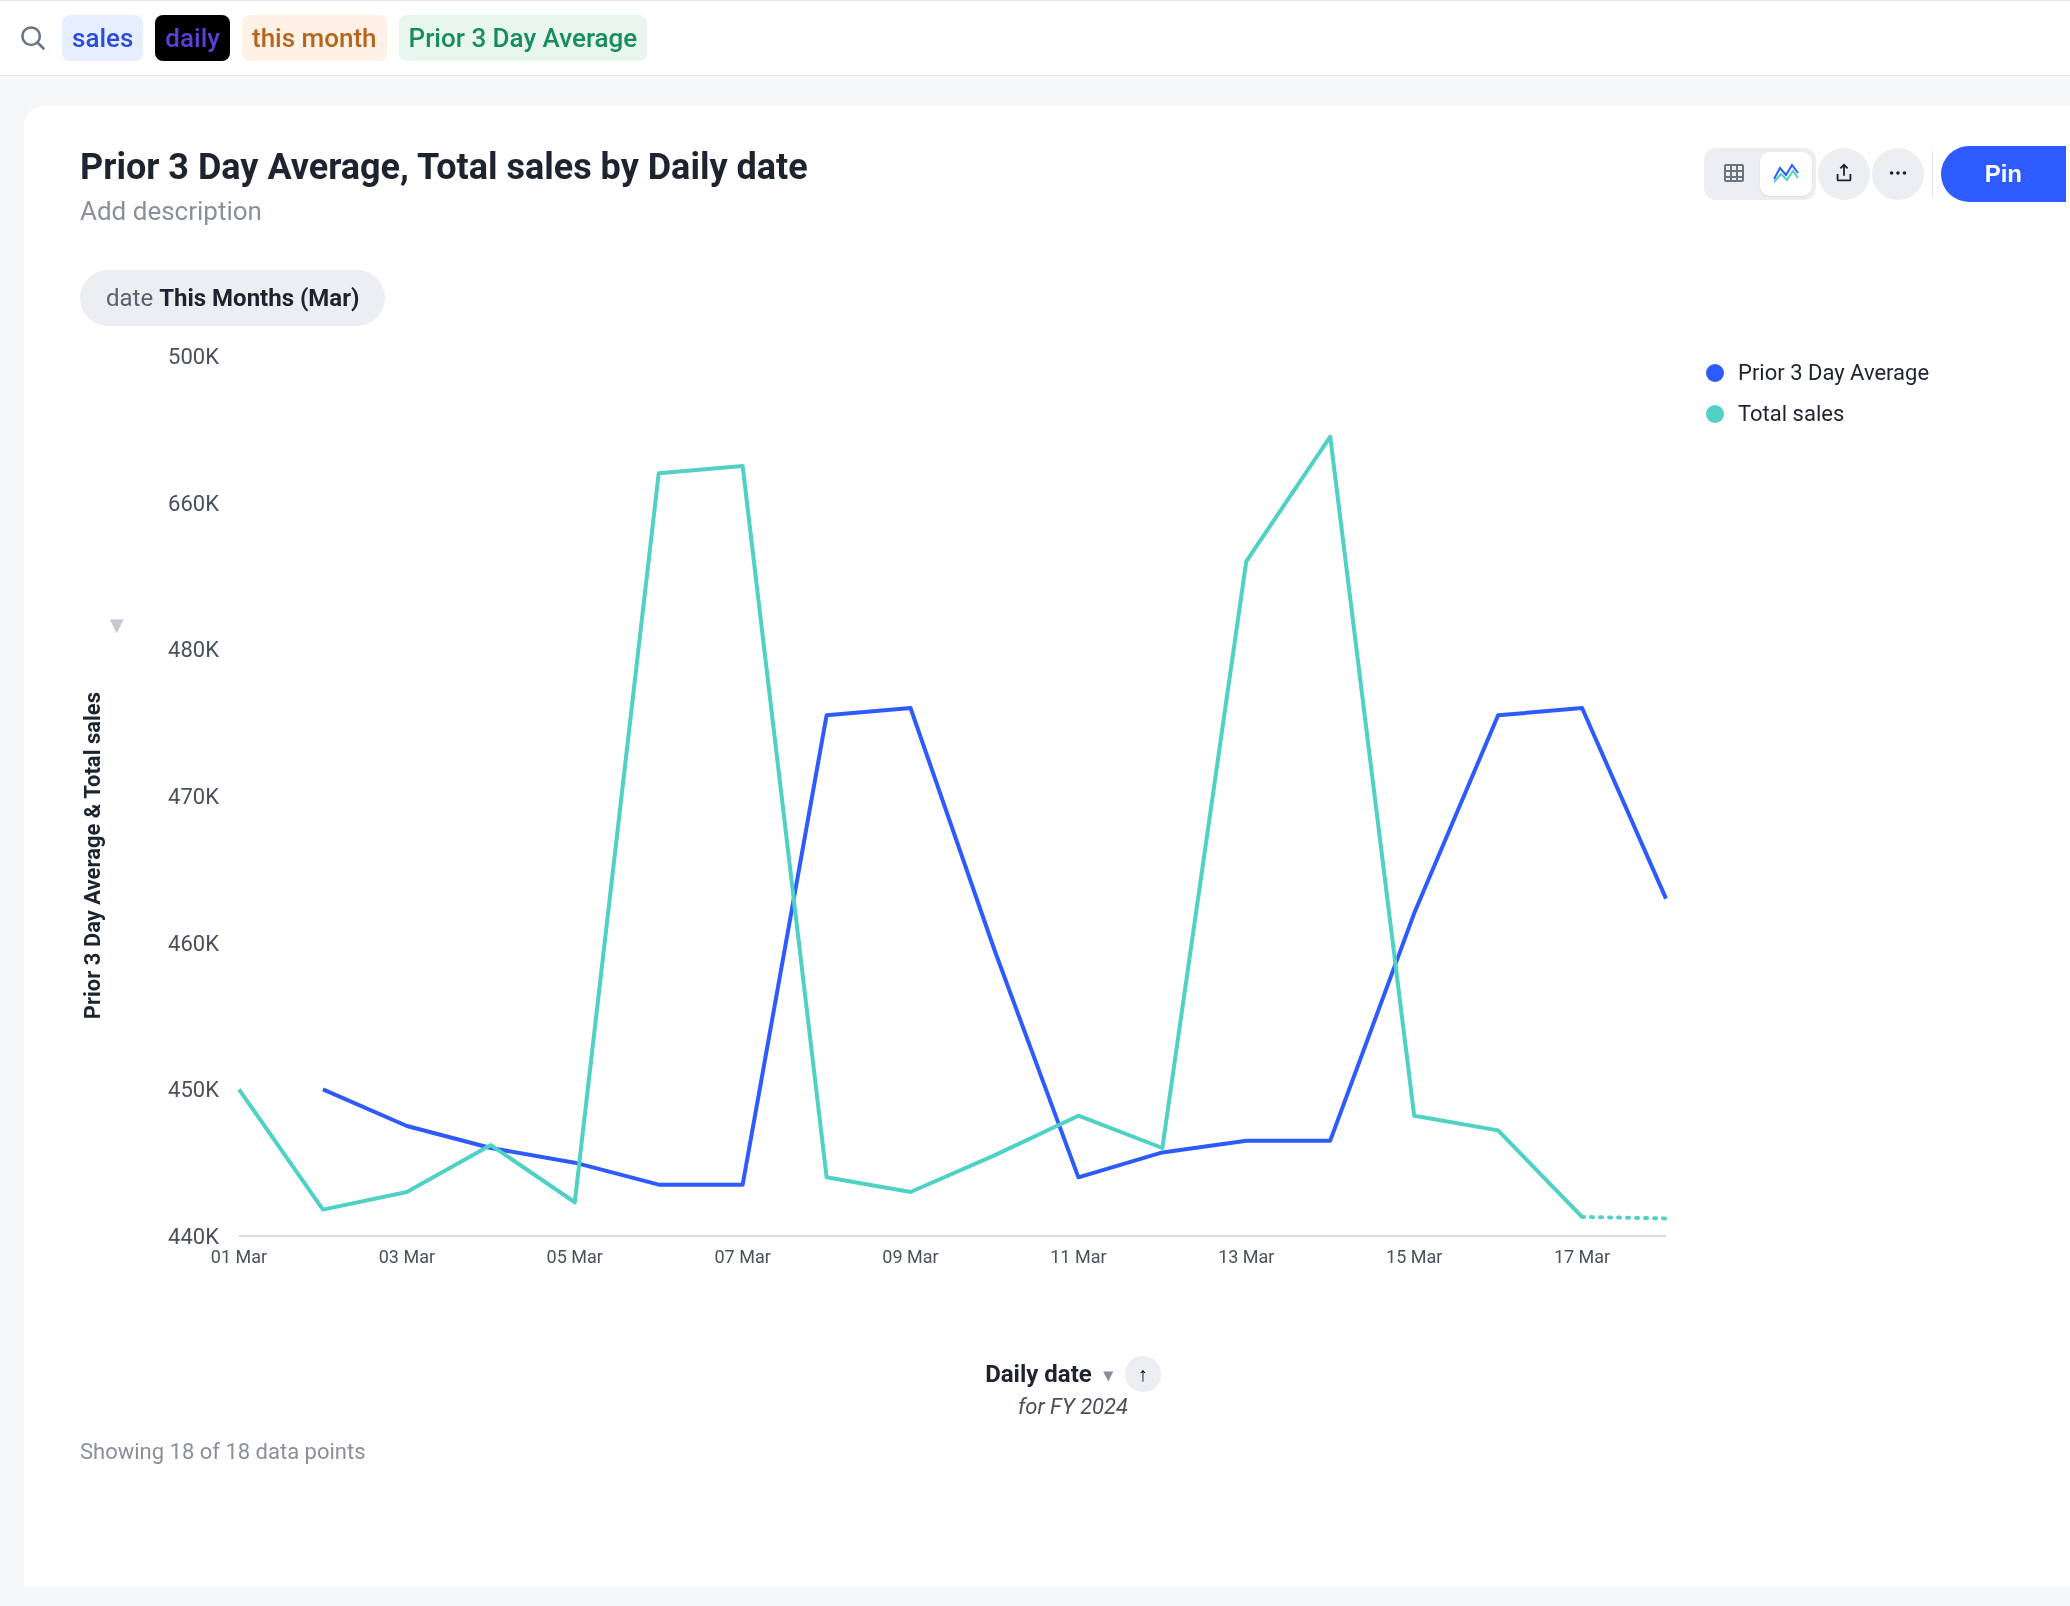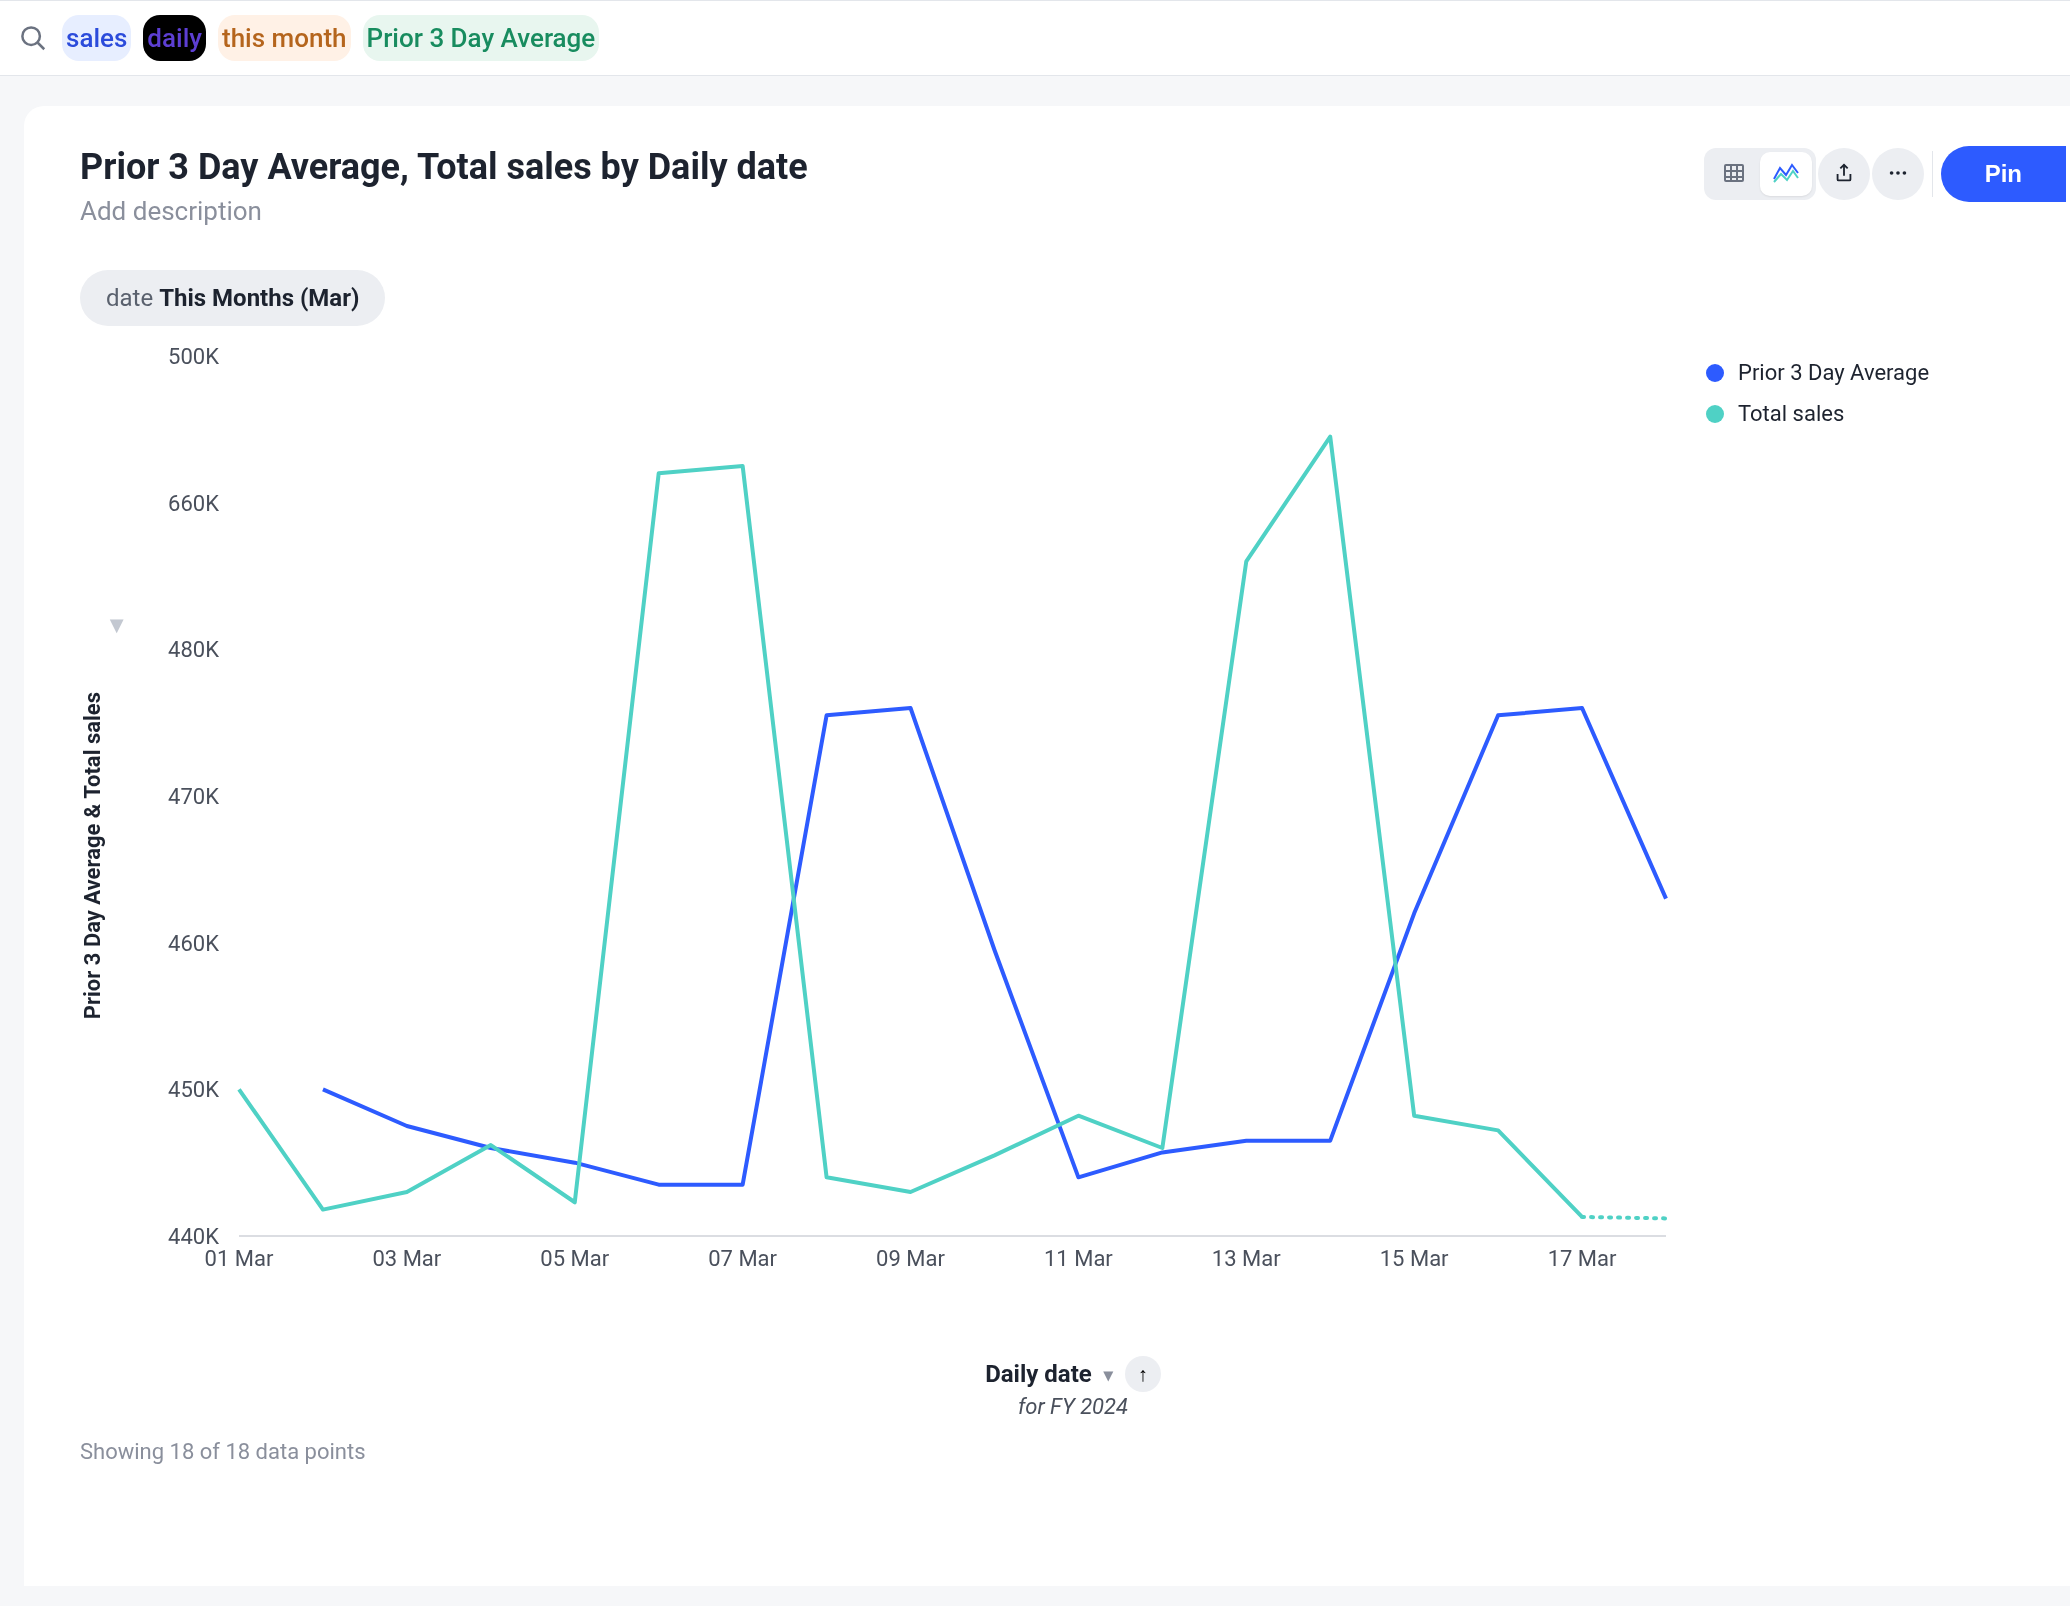--- a/index.html
+++ b/index.html
@@ -18,22 +18,22 @@
     align-items: center;
     background:#fff;
     border-top:1px solid #e3e6eb;
     border-bottom:1px solid #e3e6eb;
     padding: 14px 18px;
     gap: 14px;
   }
   .search-icon svg { width:30px; height:30px; display:block; }
   .search-tokens { display:flex; gap:12px; }
   .token {
-    padding: 8px 4px;
-    border-radius: 17px;
+    padding: 8px 10px;
+    border-radius: 8px;
     font-size: 26px;
     font-weight: 500;
   }
   .token.blue   { background:#e7eeff; color:#2b4bdb; }
   .token.purple { background:#000000; color:#5d3fd3; }
   .token.orange { background:#fff1e6; color:#b5651d; }
   .token.green  { background:#e8f6ef; color:#188c5f; }
 
   
   .card-wrap {
@@ -153,21 +153,21 @@
     position:absolute;
     left:130px; right:370px; top:0; bottom:120px;
   }
   .plot svg { width:100%; height:100%; display:block; overflow:visible;}
   .x-ticks {
     position:absolute;
     left:130px; right:370px; bottom:70px; height:40px;
   }
   .x-tick {
     position:absolute; top:0; transform:translateX(-50%);
-    font-size:22px; color:#4a505c; white-space:nowrap;
+    font-size:18px; color:#4a505c; white-space:nowrap;
   }
   .legend {
     position:absolute;
     right: 0;
     top: 0;
     width: 330px;
     padding-top: 4px;
   }
   .legend-item {
     display:flex; align-items:center; gap:14px;

